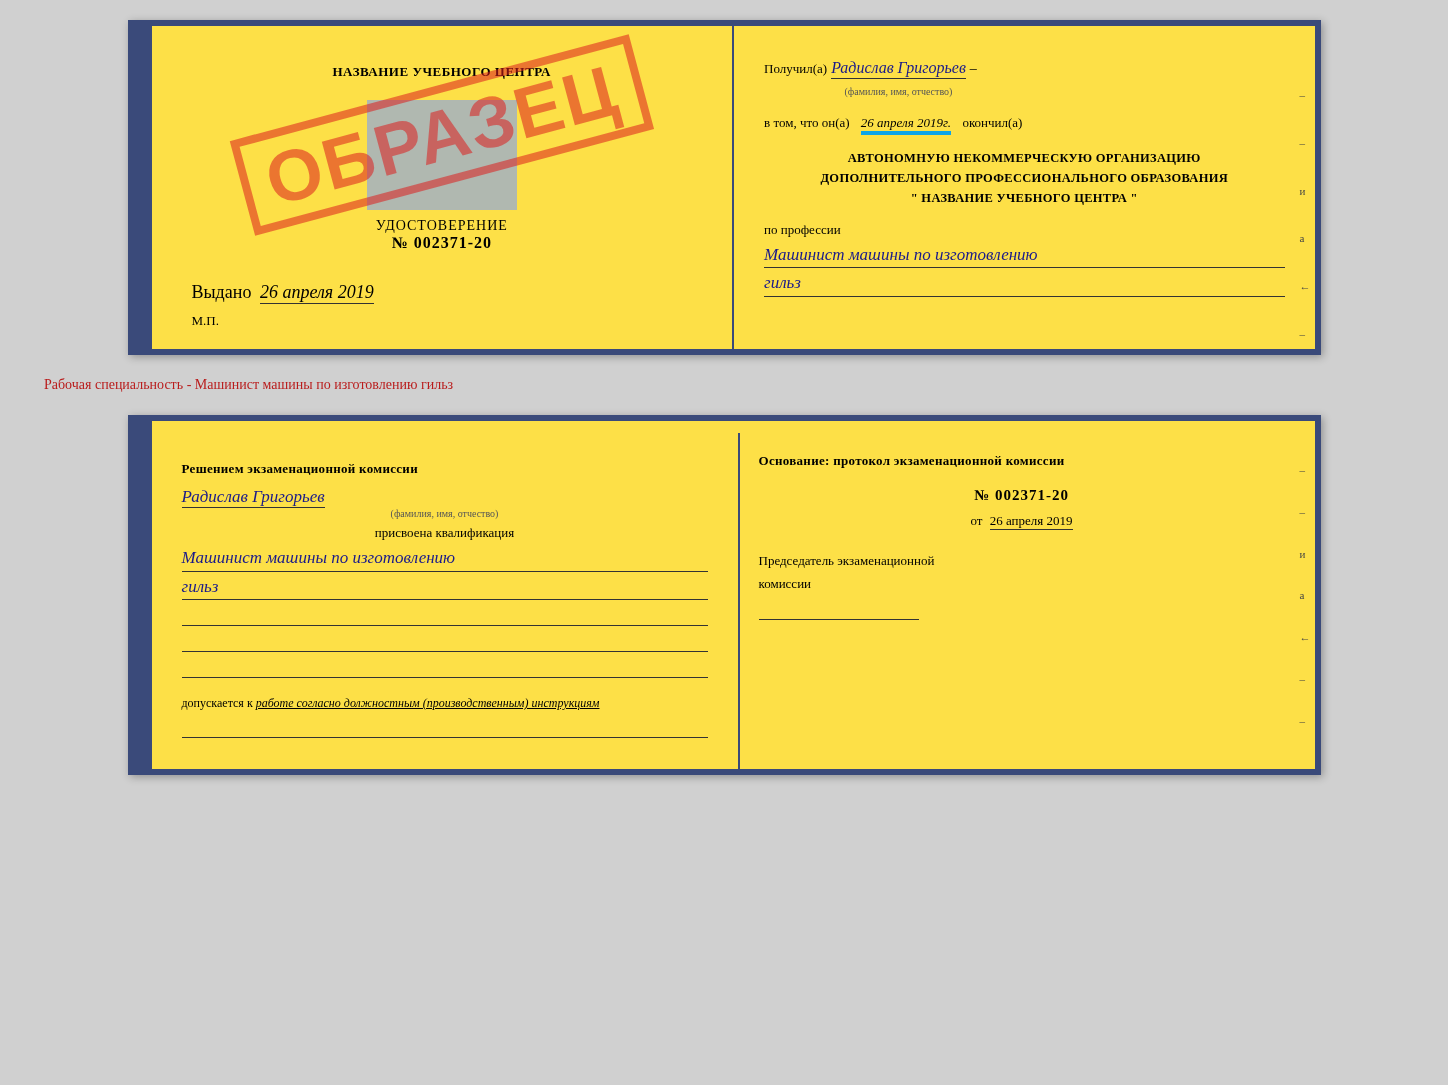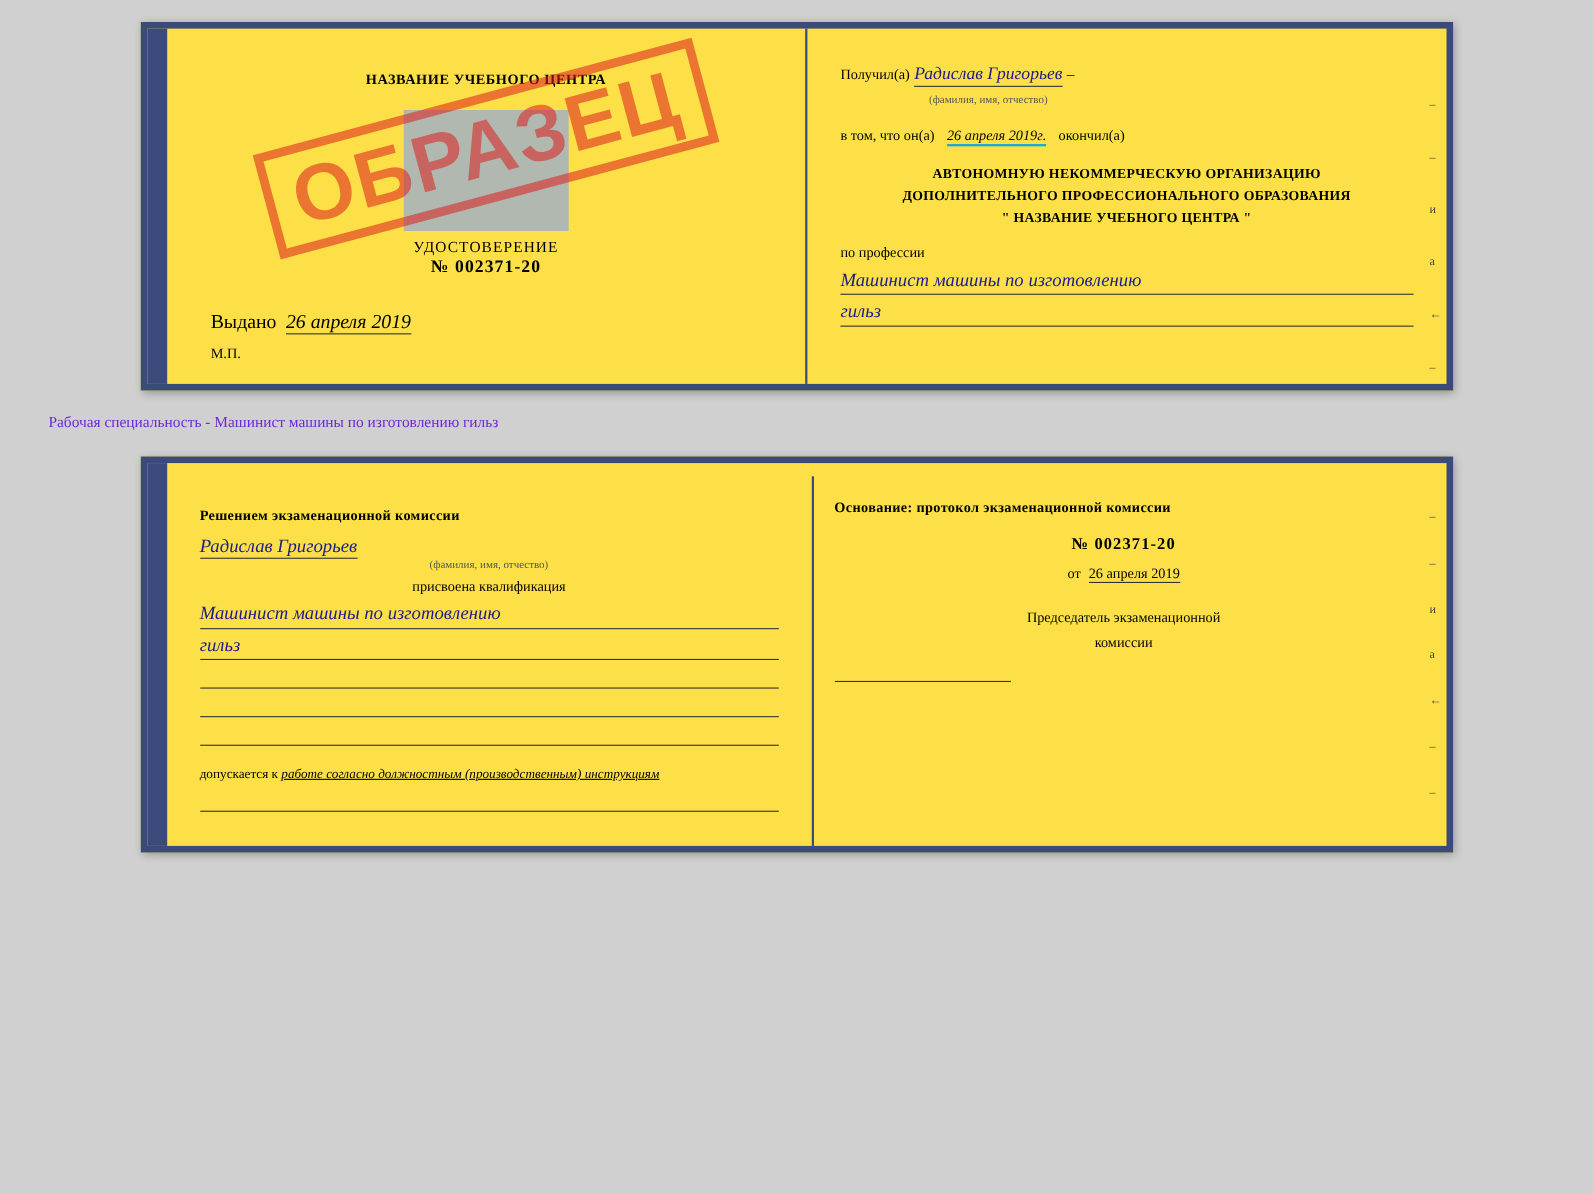--- a/index.html
+++ b/index.html
@@ -143,21 +143,21 @@
       text-align: center;
       display: block;
     }
 
     .v-tom-line {
       margin-bottom: 14px;
     }
 
     .date-underline {
       font-style: italic;
-      border-bottom: 2px solid #0ea5e9;
+      border-bottom: 4px solid #0ea5e9;
       padding-bottom: 1px;
     }
 
     .org-block {
       text-align: center;
       font-size: 12.5px;
       line-height: 1.6;
       font-weight: bold;
       letter-spacing: 0.3px;
       margin-bottom: 10px;
@@ -185,21 +185,21 @@
       flex-direction: column;
       gap: 28px;
       font-size: 11px;
       color: #444;
     }
 
     
     .section-label {
       width: 1360px;
       font-size: 14px;
-      color: #6d28d9;
+      color: #b91c1c;
       padding: 4px 0;
     }
 
     
     .bottom-left {
       font-size: 13px;
       margin-top: 12px;
     }
 
     .resheniem-title {
@@ -408,21 +408,21 @@
   <div class="doc-half bottom-right">
     <div class="osnovanie-title">Основание: протокол экзаменационной  комиссии</div>
 
     <div class="protocol-number">№  002371-20</div>
 
     <div class="ot-date">
       <span>от</span>
       <span style="margin-left:4px; border-bottom:1px solid #333; padding-bottom:1px;">26 апреля 2019</span>
     </div>
 
-    <div class="signature-block" style="text-align:center;">
+    <div class="signature-block" style="">
       <div>Председатель экзаменационной</div>
       <div>комиссии</div>
       <span class="sig-line"></span>
     </div>
 
 
     <div class="right-marks-bottom">
       <span>–</span>
       <span>–</span>
       <span>и</span>

